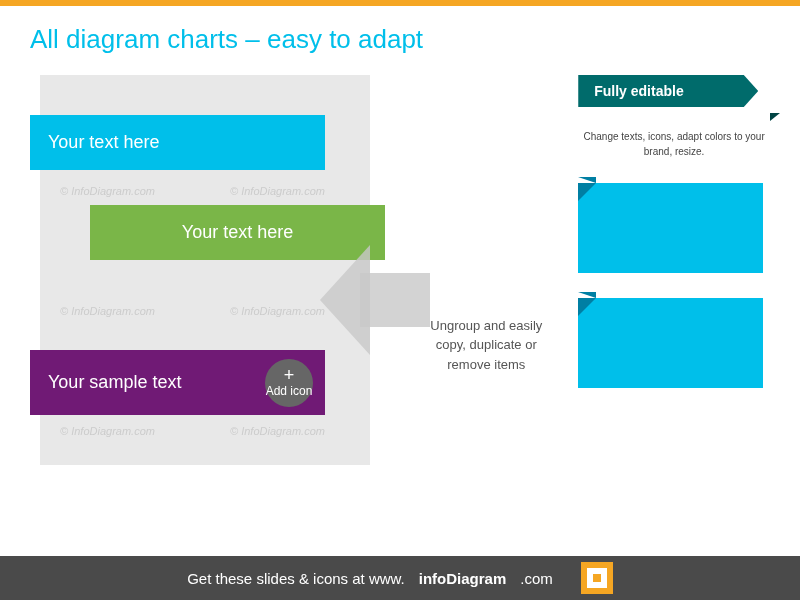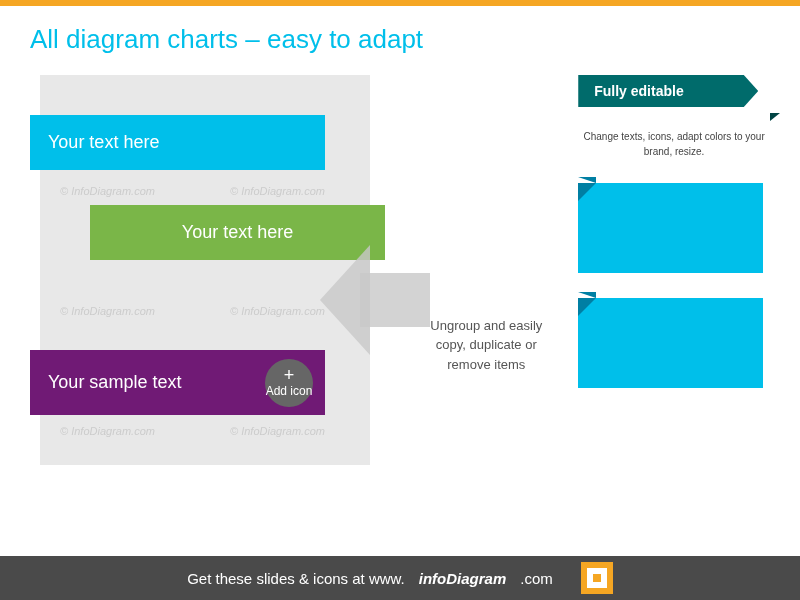--- a/index.html
+++ b/index.html
@@ -226,21 +226,20 @@
 
     .footer-text {
       color: #fff;
       font-size: 15px;
     }
 
     .footer-text-bold {
       color: #fff;
       font-size: 15px;
       font-weight: 700;
-      font-style: italic;
     }
 
     .footer-icon {
       width: 32px;
       height: 32px;
       background: #F5A623;
       display: flex;
       align-items: center;
       justify-content: center;
       margin-left: 14px;

